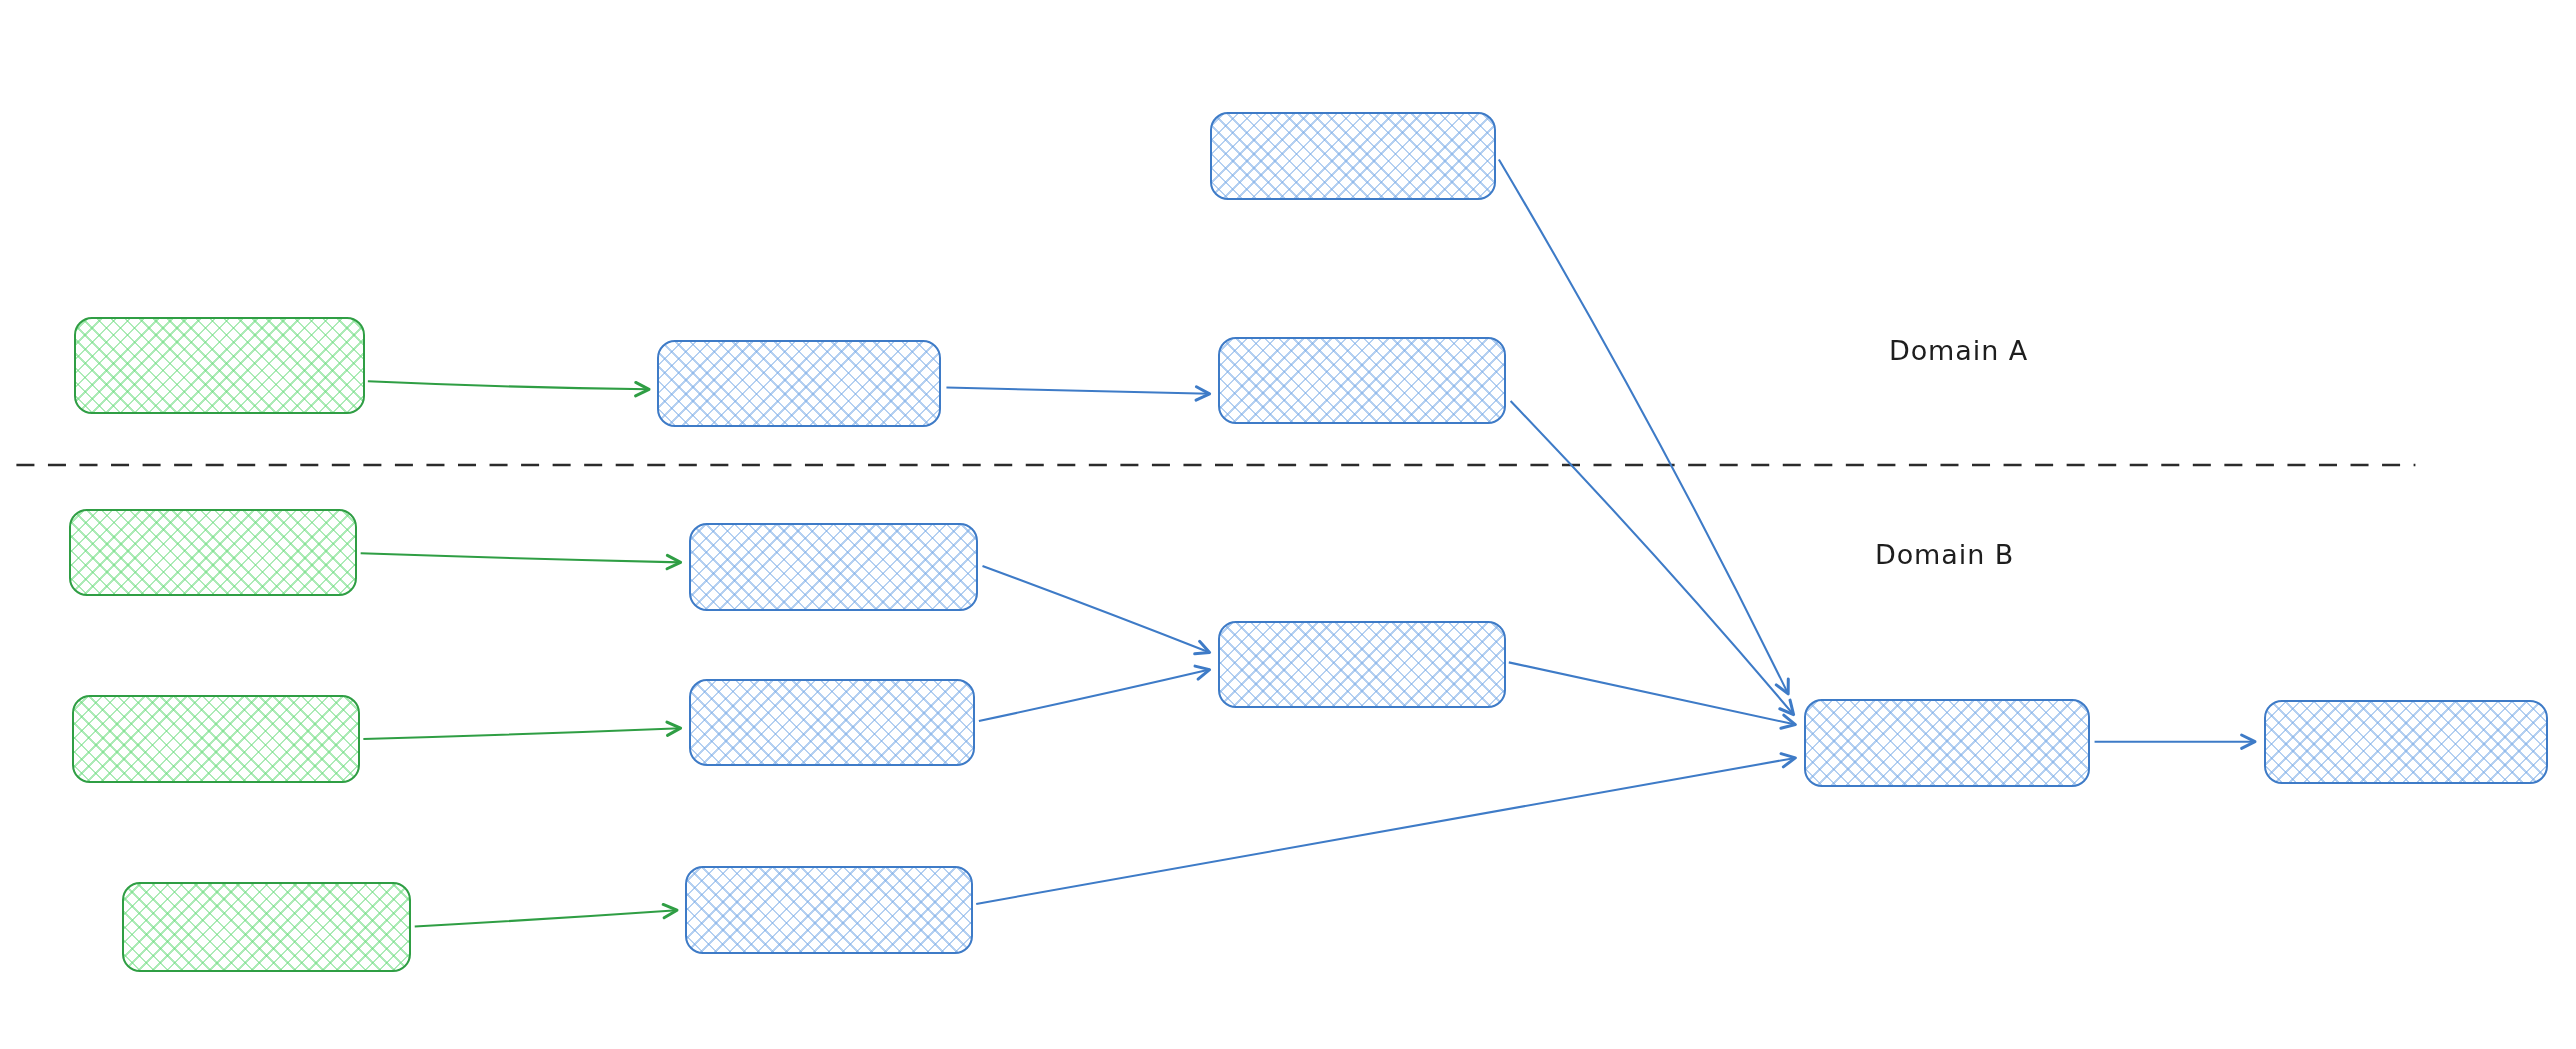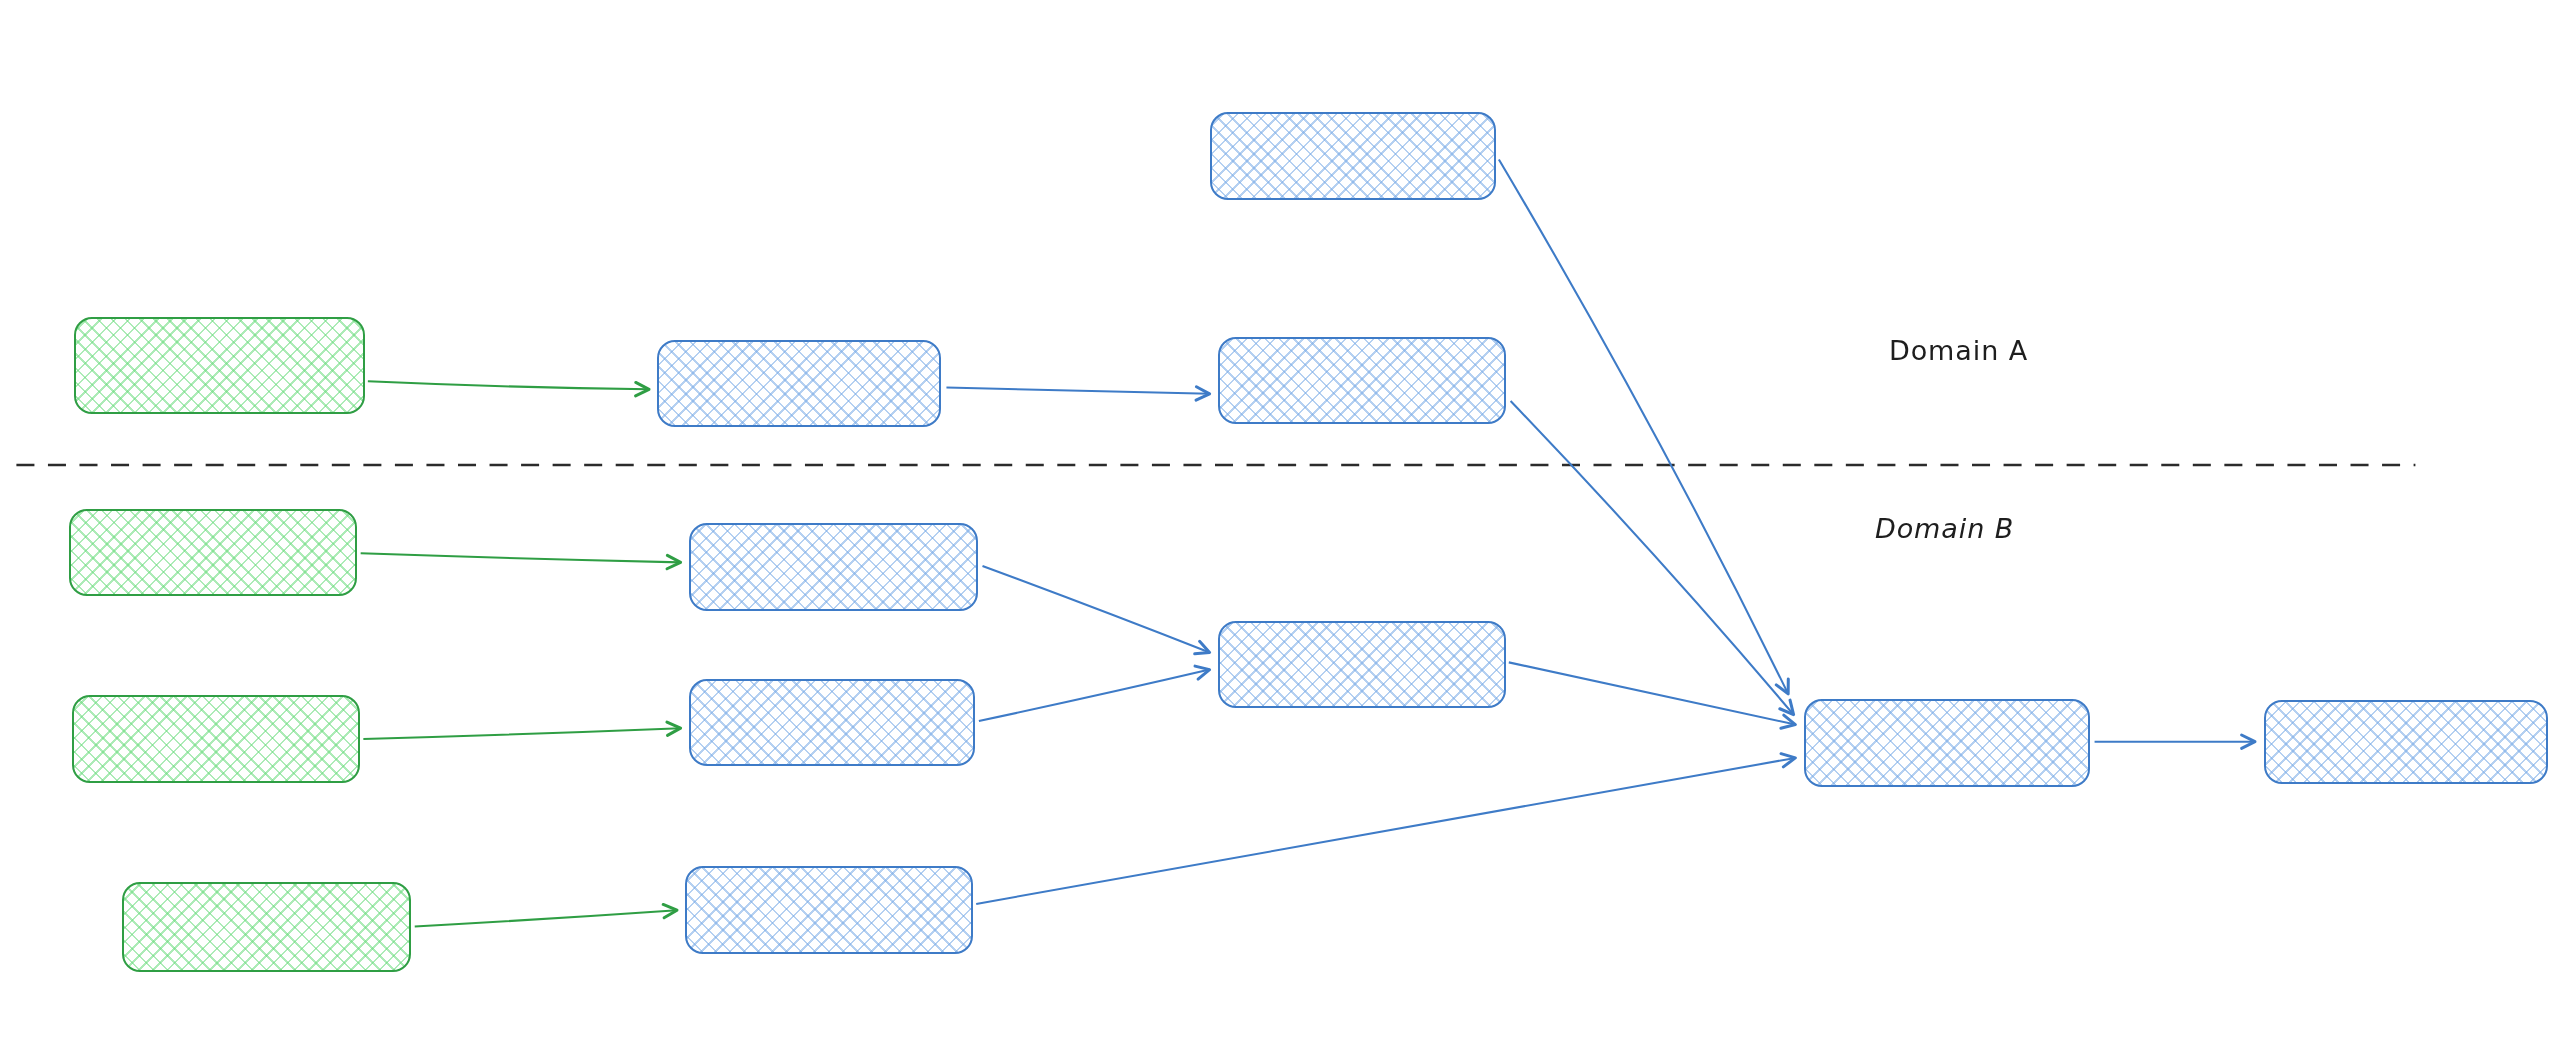--- a/index.html
+++ b/index.html
@@ -87,16 +87,16 @@
   <div class="node blue" style="left:689px;  top:523px; width:289px; height:88px;"></div>
   <div class="node green" style="left:72px;   top:695px; width:288px; height:88px;"></div>
   <div class="node blue" style="left:689px;  top:679px; width:286px; height:87px;"></div>
   <div class="node blue" style="left:1218px; top:621px; width:288px; height:87px;"></div>
   <div class="node green" style="left:122px;  top:882px; width:289px; height:90px;"></div>
   <div class="node blue" style="left:685px;  top:866px; width:288px; height:88px;"></div>
   <div class="node blue" style="left:1804px; top:699px; width:286px; height:88px;"></div>
   <div class="node blue" style="left:2264px; top:700px; width:284px; height:84px;"></div>
 
   <div class="domain-label" style="left:1889px; top:335px;">Domain A</div>
-  <div class="domain-label" style="left:1875px; top:513px;font-style:italic;">Domain B</div>
+  <div class="domain-label" style="left:1875px; top:539px;">Domain B</div>
 
 </div>
 
 
 </body></html>

